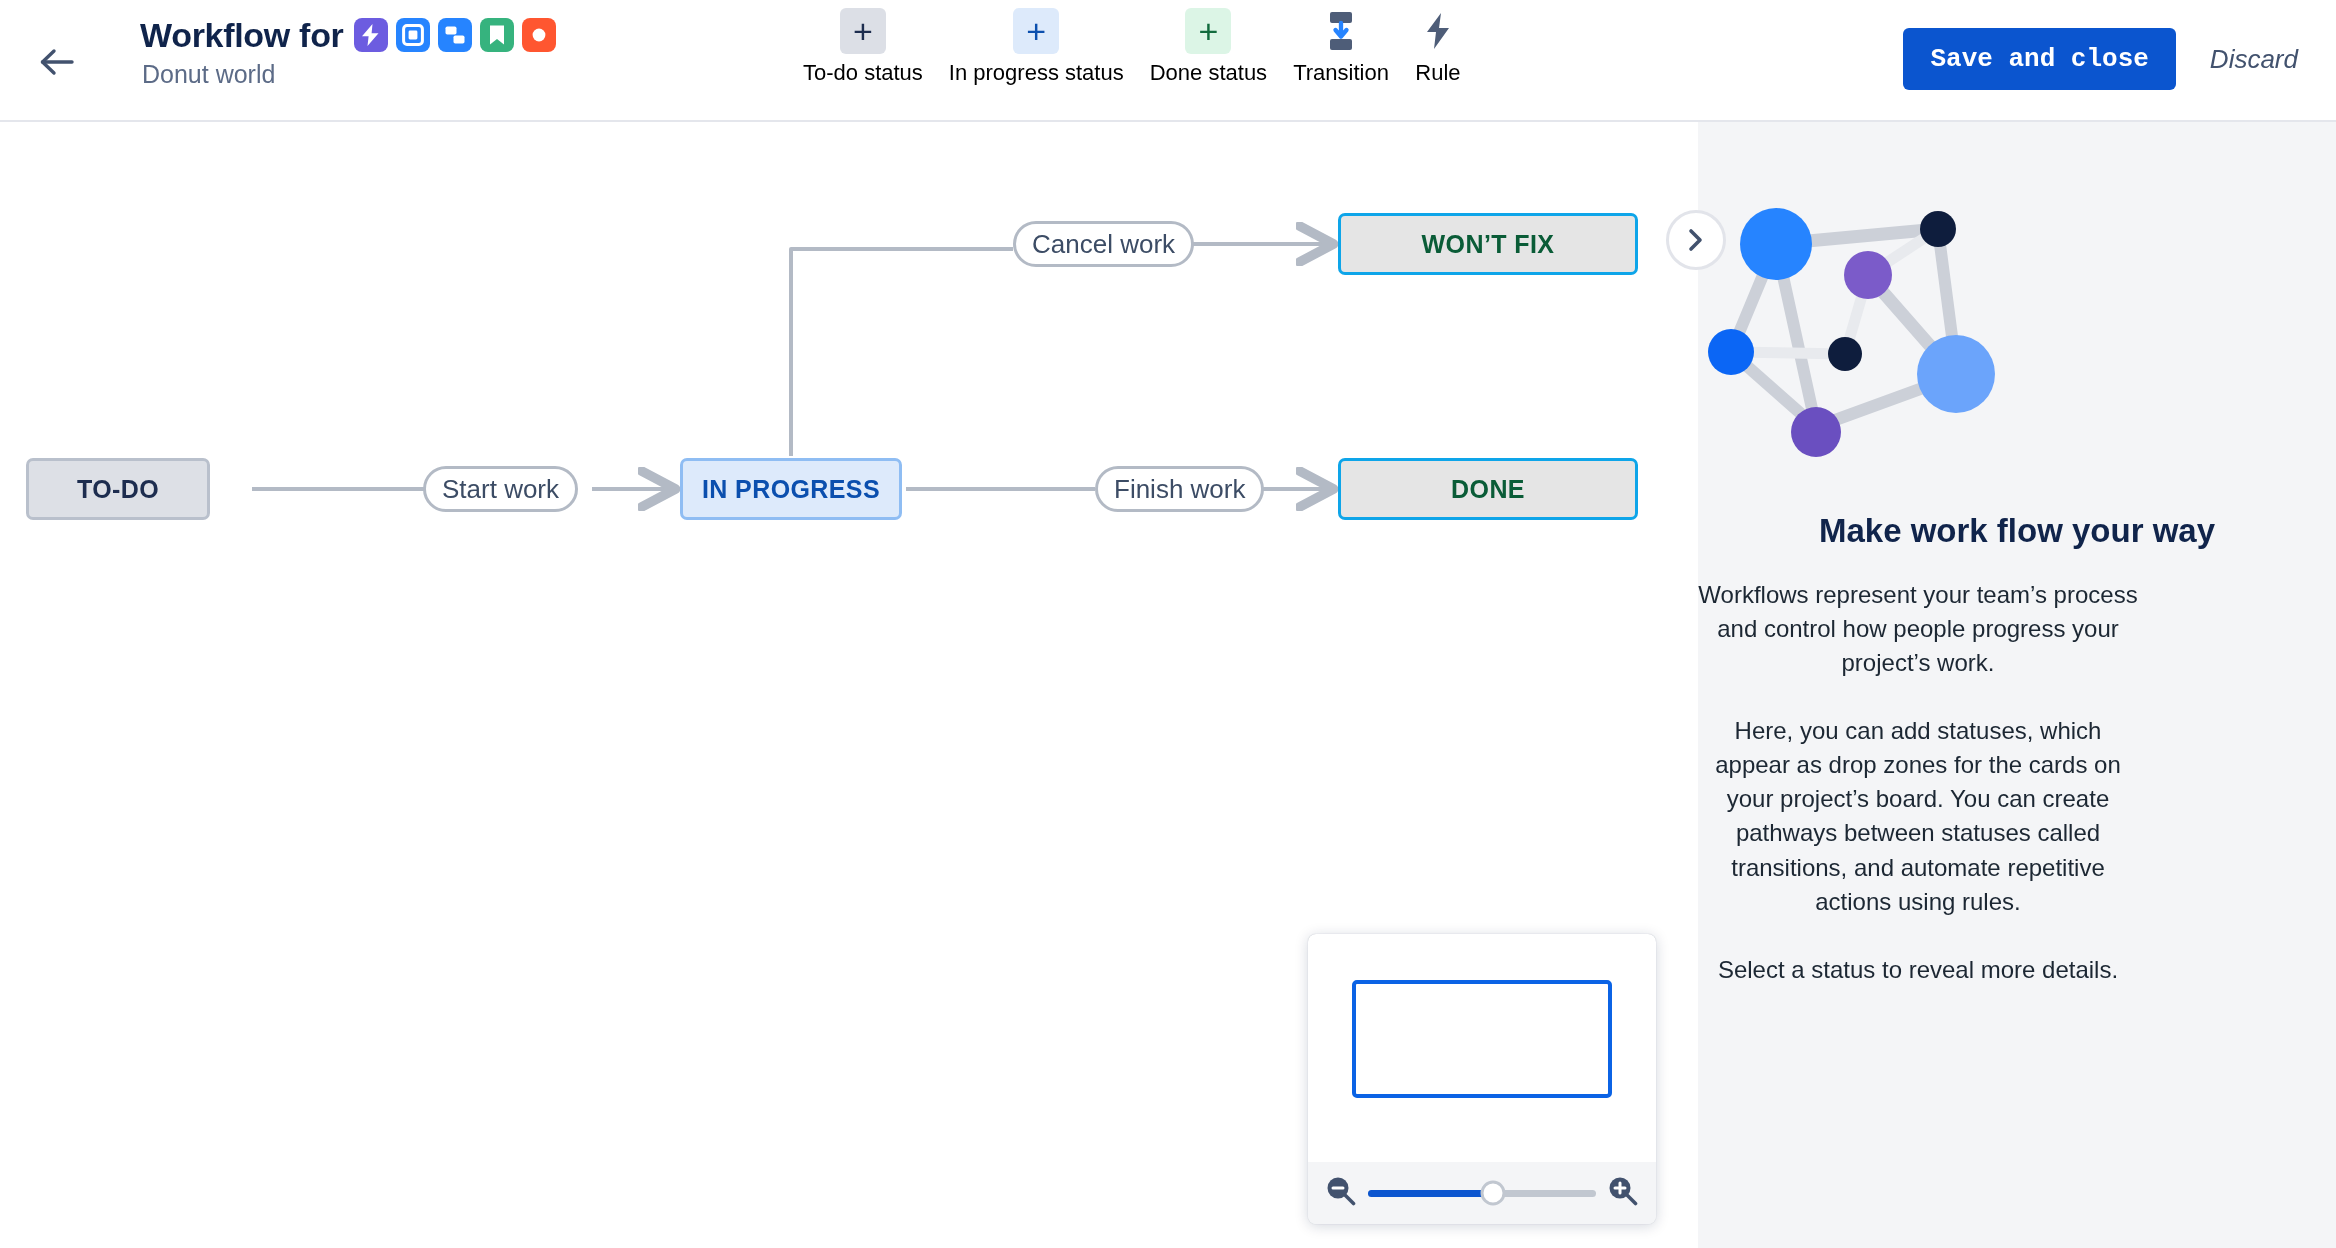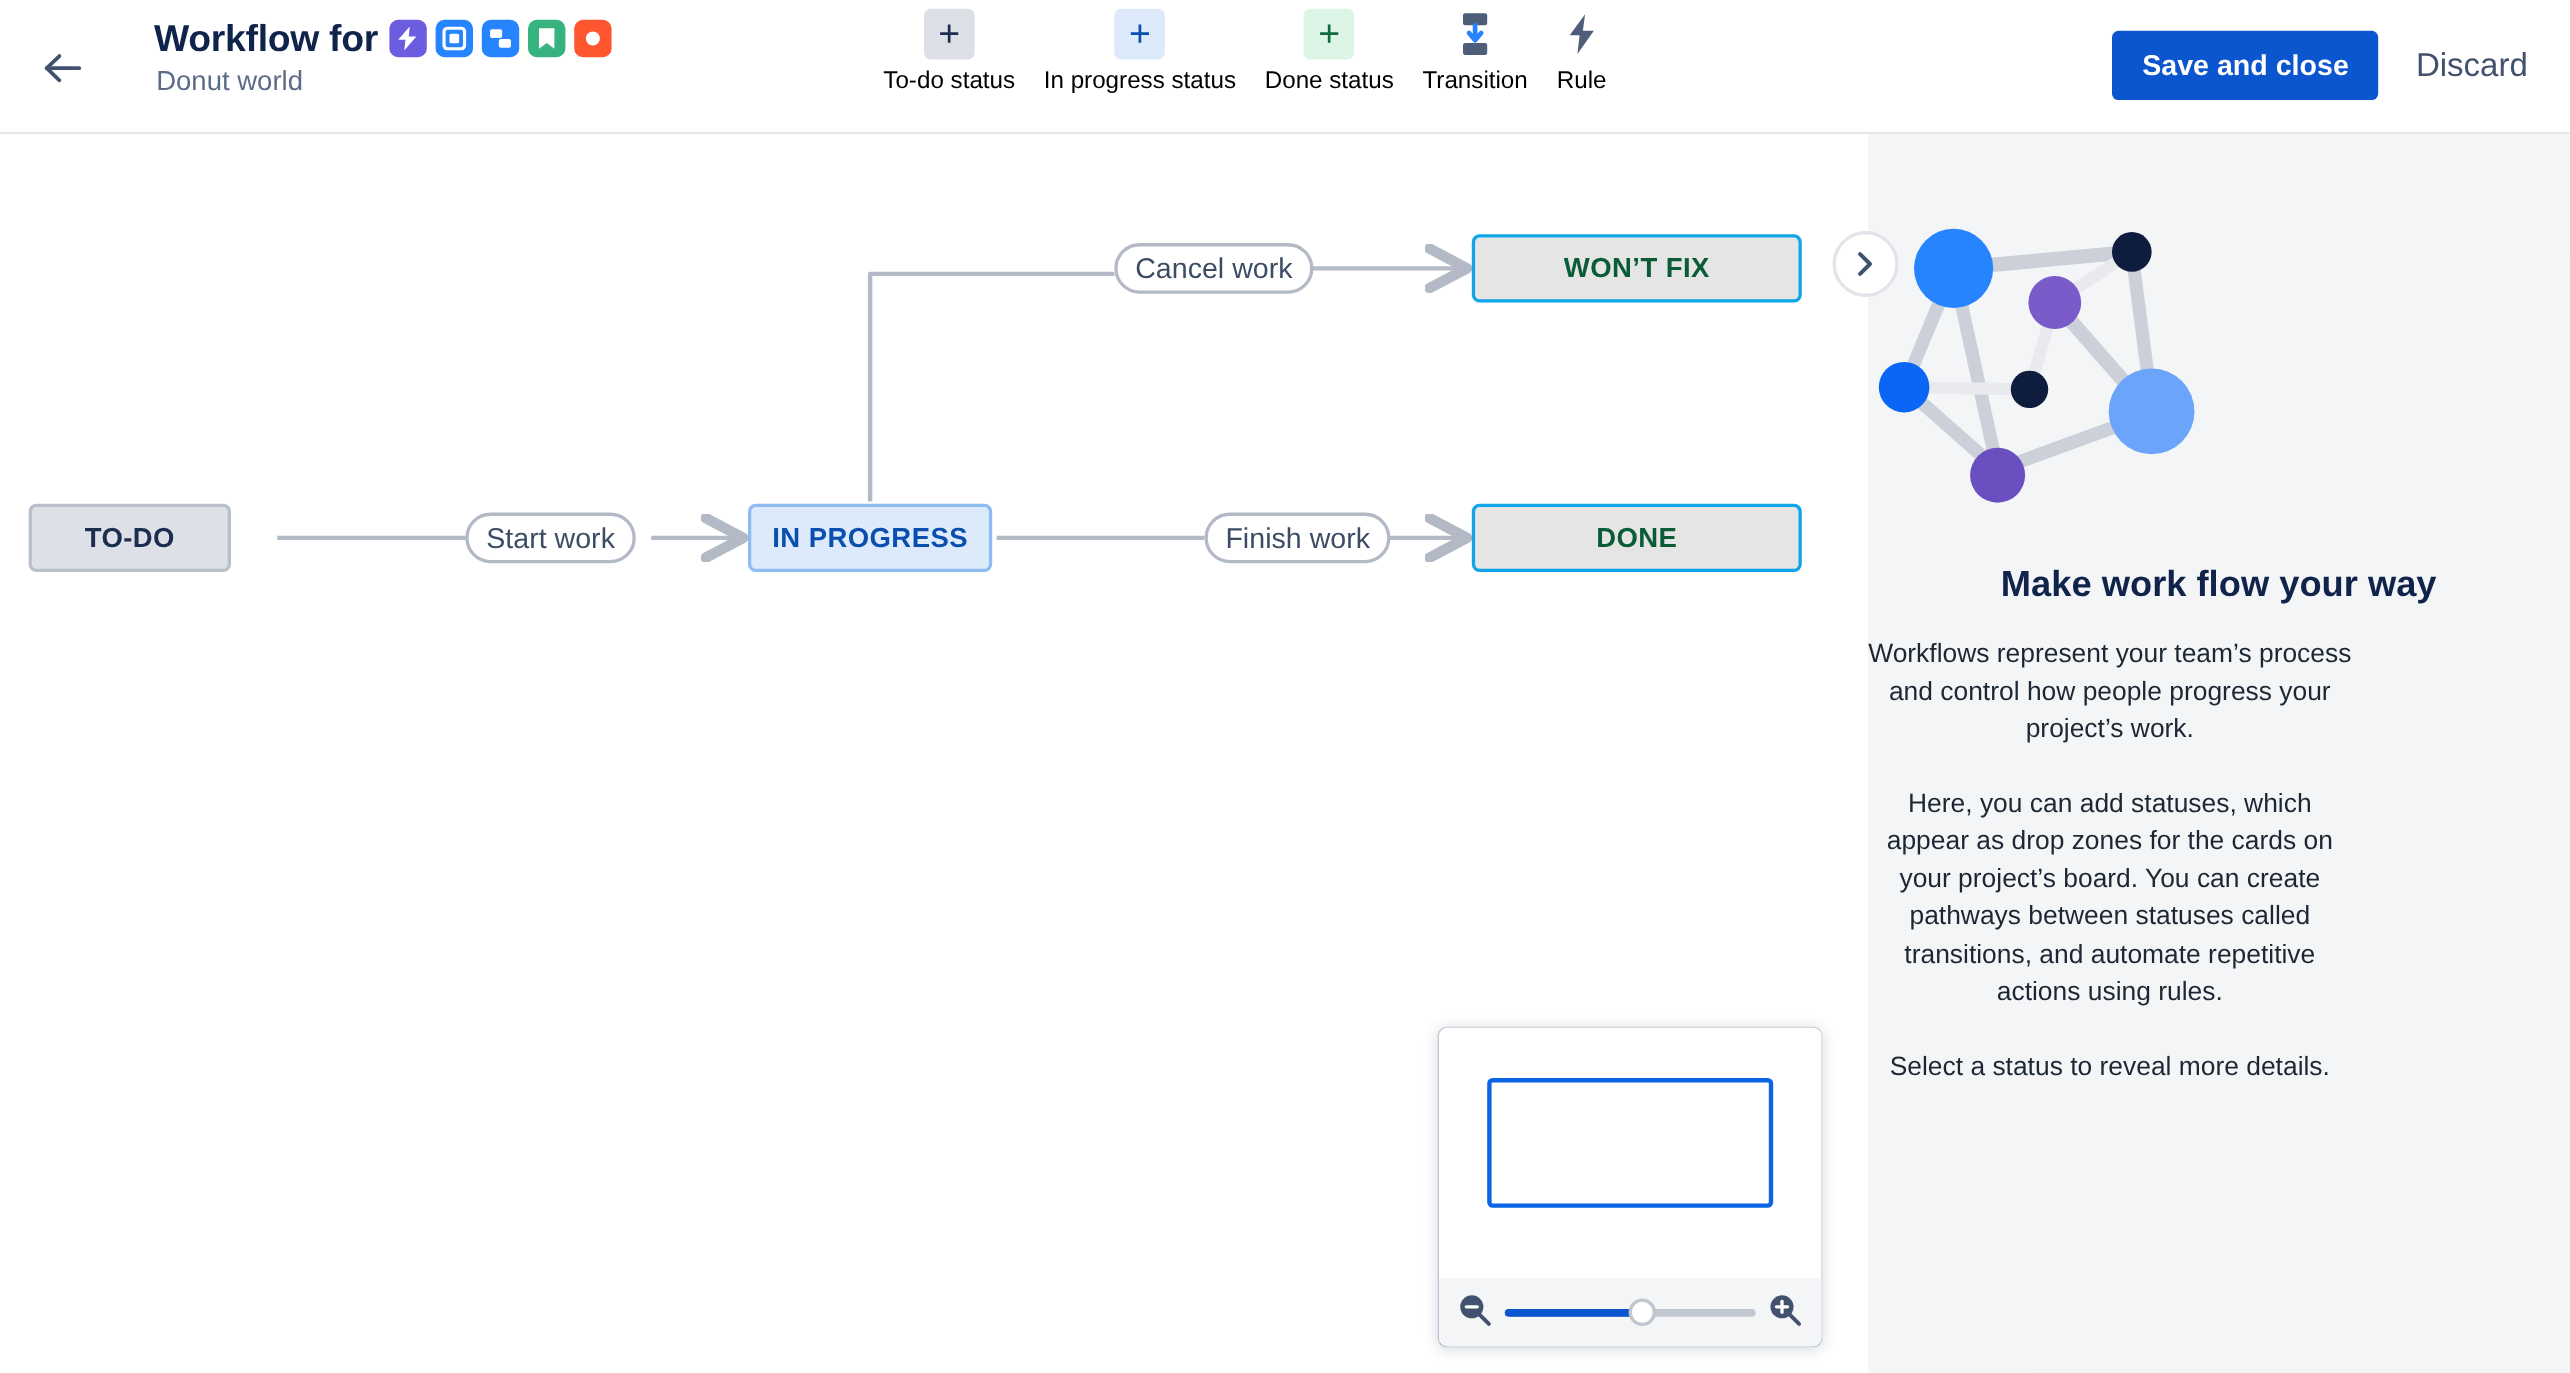--- a/index.html
+++ b/index.html
@@ -63,27 +63,28 @@
 
   .hdr-actions {
     position: absolute; right: 34px; top: 28px;
     display: flex; align-items: center; gap: 30px;
   }
   .btn-primary {
     background: #0b55cf; color: #ffffff;
     font-size: 26px; font-weight: bold;
     border: none; border-radius: 6px;
     padding: 16px 27px; cursor: pointer;
-    font-family: Liberation Sans, sans-serif;
+    font-family: Liberation Mono, monospace;
   }
   .btn-plain {
     background: transparent; color: #42526e;
-    font-size: 30px; border: none; cursor: pointer;
+    font-size: 26px; border: none; cursor: pointer;
     padding: 10px 4px;
     font-family: "Liberation Sans", sans-serif;
+    font-style: italic;
   }
 
   
   .canvas {
     position: absolute; top: 122px; left: 0;
     width: 1696px; height: 1126px;
     background: #ffffff; overflow: hidden;
   }
   .node {
     position: absolute; height: 62px;

